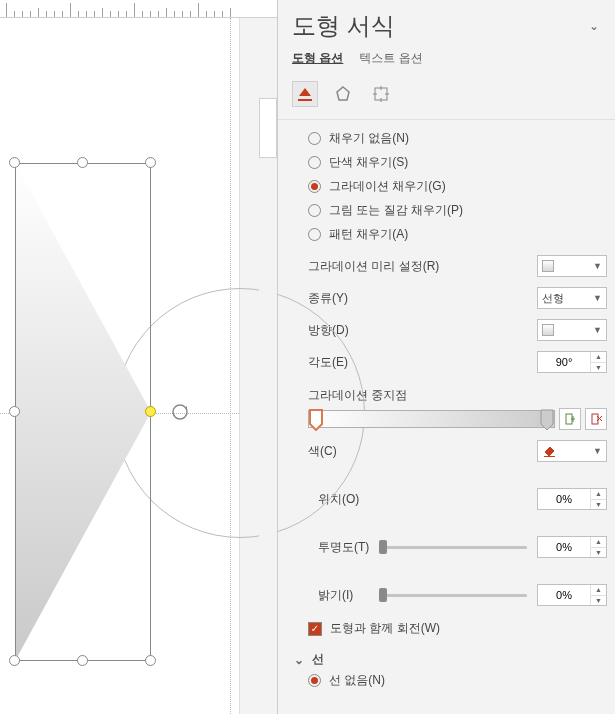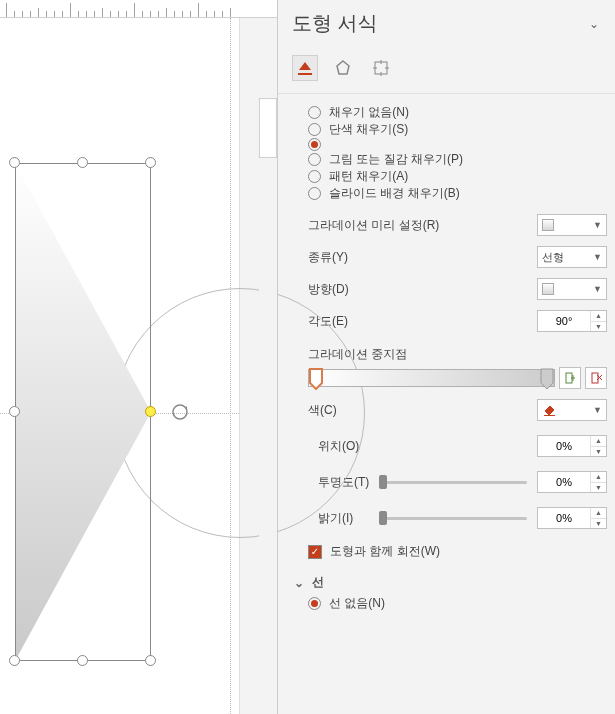--- a/index.html
+++ b/index.html
@@ -62,36 +62,36 @@
   
   .panel {
     flex:1; height:714px; background:#f3f3f3;
     display:flex; flex-direction:column;
     overflow:hidden;
   }
   .panel-header {
     padding:10px 14px 4px 14px;
     display:flex; justify-content:space-between; align-items:center;
   }
-  .panel-title { font-size:20px; color:#444; }
+  .panel-title { font-size:24px; color:#444; }
   .chevron { width:14px; text-align:center; color:#666; cursor:pointer; }
   .tab-row { display:flex; gap:16px; padding:0 14px; margin-top:4px; }
   .tab { font-size:12px; color:#666; cursor:pointer; }
   .tab.active { color:#444; font-weight:bold; text-decoration:underline; }
 
   .icon-row { display:flex; gap:12px; padding:8px 14px; align-items:center; margin-top:6px; }
   .icon-btn { width:26px; height:26px; display:flex; align-items:center; justify-content:center; cursor:pointer; }
   .icon-btn.active { border:1px solid #d0d0d0; background:#e9e9e9; }
   .divider { height:1px; background:#e0e0e0; margin:4px 0 0 0; }
 
   .scroll-content { flex:1; overflow:hidden; padding:6px 2px 6px 20px; }
 
   .section-caret { width:14px; display:inline-block; color:#666; }
 
-  .opt-list { margin:4px 0 12px 10px; display:flex; flex-direction:column; }
+  .opt-list { margin:4px 0 12px 10px; display:flex; flex-direction:column; gap:7px; }
   .opt { display:flex; align-items:center; gap:8px; cursor:pointer; }
   .radio { width:13px; height:13px; border:1px solid #888; border-radius:50%; display:flex; align-items:center;justify-content:center; flex-shrink:0;}
   .radio.sel::after{content:"";width:7px;height:7px;background:#c43e1c;border-radius:50%;}
 
   .form-grid { display:flex; flex-direction:column; gap:10px; margin:4px 0 14px 10px; }
   .form-row { display:flex; align-items:center; justify-content:space-between; gap:8px; padding-right:6px; }
   .form-label {}
   .combo { width:70px; height:22px; border:1px solid #c0c0c0; background:#fff; display:flex; align-items:center; justify-content:space-between; padding:0 4px; cursor:pointer;}
   .combo .sw { width:12px; height:12px; background:linear-gradient(#fdfdfd,#d8d8d8); border:1px solid #aaa;}
   .combo .dd { font-size:9px; color:#666; }
@@ -108,21 +108,21 @@
   .stops-row { display:flex; align-items:center; gap:4px; margin:0 6px 10px 10px; }
   .stops-track { flex:1; height:18px; border:1px solid #b0b0b0; position:relative;
     background:linear-gradient(to right, #fff, #ccc); }
   .stop-thumb { position:absolute; top:-2px; width:14px; height:22px; margin-left:-7px; cursor:pointer;}
   .stop-thumb svg{display:block;}
   .stop-a{left:3%;}
   .stop-b{left:97%;}
   .mini-btn { width:22px; height:22px; border:1px solid #c0c0c0; background:#fff; display:flex; align-items:center; justify-content:center; cursor:pointer;}
   .mini-btn svg{display:block;}
 
-  .slider-row { display:flex; align-items:center; justify-content:space-between; gap:10px; margin:4px 6px 0 10px; padding-right:0;}
+  .slider-row { display:flex; align-items:center; justify-content:space-between; gap:10px; margin:16px 6px 0 10px; padding-right:0;}
   .slider-row .form-label{min-width:55px;}
   .slider { flex:1; height:20px; position:relative; display:flex; align-items:center;}
   .slider-track{height:3px;background:#c4c4c4;border-radius:2px;width:100%;}
   .slider-thumb{position:absolute;left:0;top:50%;width:8px;height:14px;margin-top:-7px;margin-left:-4px;background:#8a8a8a;border-radius:2px;}
 
   .check-row { display:flex; align-items:center; gap:8px; margin:10px 0 14px 10px;}
   .checkbox{width:14px;height:14px;border:1px solid #888;background:#c43e1c;display:flex;align-items:center;justify-content:center;color:#fff;font-size:10px;}
 
   .section-h { display:flex; align-items:center; gap:4px; color:#555; font-weight:bold; margin:6px 0 2px -4px; cursor:pointer;}
 </style>
@@ -199,20 +199,24 @@
   <div class="scroll-track">
     <div class="scroll-thumb"></div>
   </div>
 </div>
 
 <div class="panel">
   <div class="panel-header">
     <div class="panel-title">도형 서식</div>
     <div class="chevron">⌄</div>
   </div>
+  <div class="tab-row">
+    <div class="tab active">도형 옵션</div>
+    <div class="tab">텍스트 옵션</div>
+  </div>
   <div class="icon-row">
     <div class="icon-btn active">
       <svg width="20" height="20">
           <path d="M4 12 L10 4 L16 12 Z" fill="#c43e1c"></path>
           <rect x="3" y="15" width="14" height="2" fill="#c43e1c"></rect>
         </svg>
     </div>
     <div class="icon-btn">
       <svg width="20" height="20">
           <polygon points="10,3 16,8 14,16 6,16 4,8" fill="none" stroke="#888" stroke-width="1.5"></polygon>
@@ -233,32 +237,29 @@
       <div class="opt">
         <span class="radio"></span>
         <span class="opt-label">채우기 없음(N)</span>
       </div>
       <div class="opt">
         <span class="radio"></span>
         <span class="opt-label">단색 채우기(S)</span>
       </div>
       <div class="opt">
         <span class="radio sel"></span>
+        <span class="opt-label">그라데이션 채우기(G)</span>
       </div>
       <div class="opt">
         <span class="radio"></span>
         <span class="opt-label">그림 또는 질감 채우기(P)</span>
       </div>
       <div class="opt">
         <span class="radio"></span>
         <span class="opt-label">패턴 채우기(A)</span>
-      </div>
-      <div class="opt">
-        <span class="radio"></span>
-        <span class="opt-label">슬라이드 배경 채우기(B)</span>
       </div>
     </div>
 
     <div class="form-grid">
       <div class="form-row">
         <span class="form-label">그라데이션 미리 설정(R)</span>
         <div class="combo">
           <span class="sw"></span>
             <span class="dd">▼</span>
         </div>

